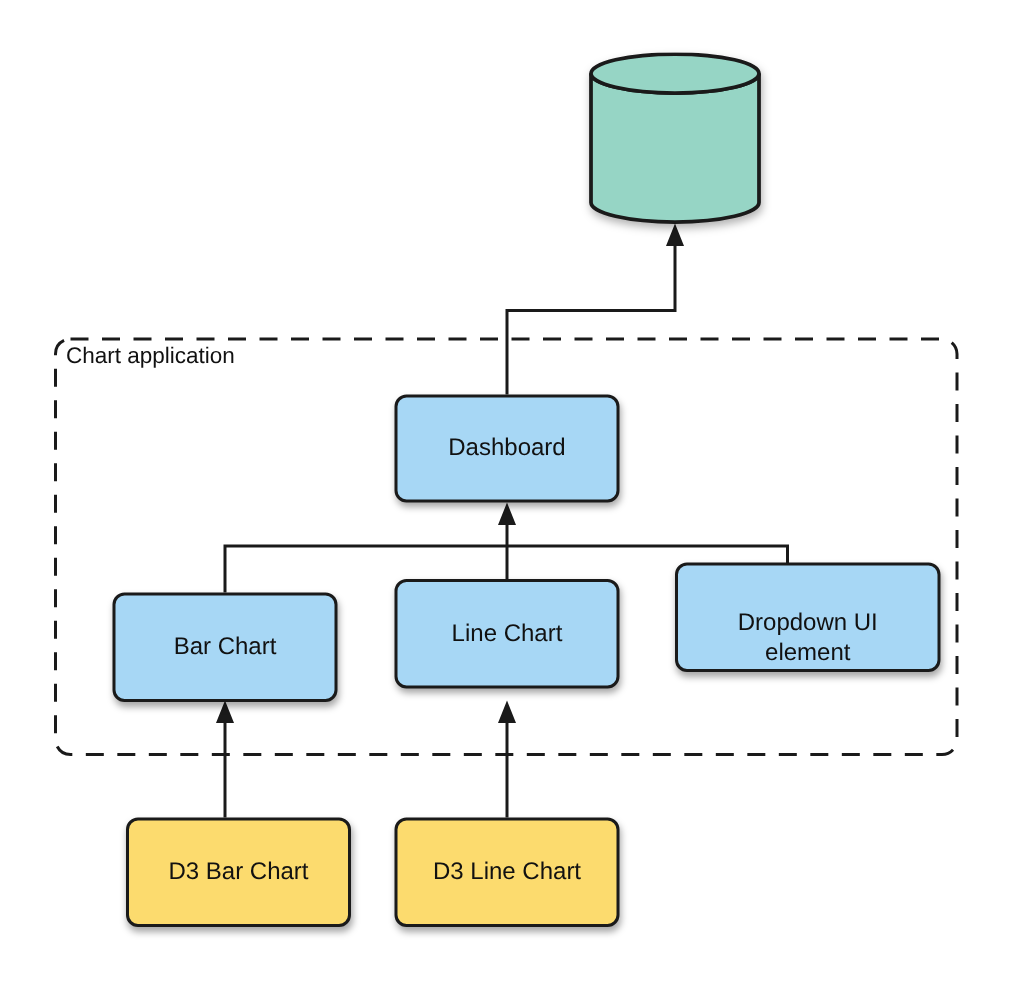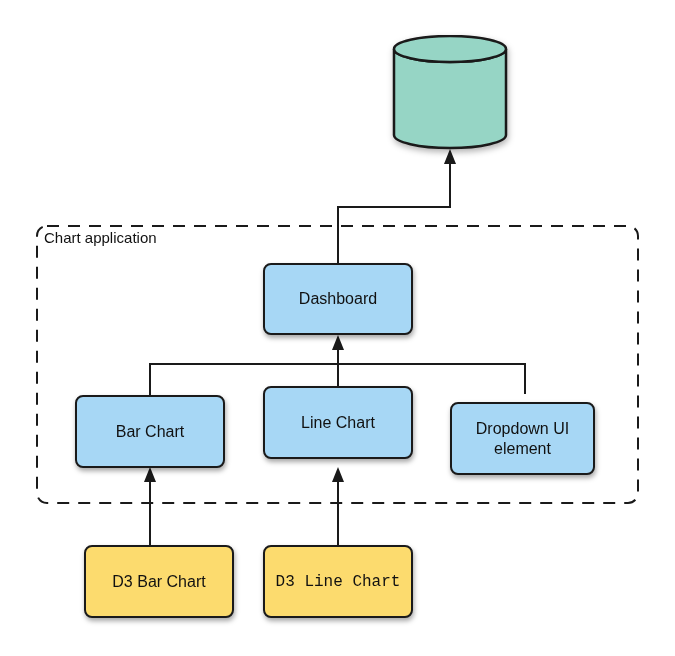--- a/index.html
+++ b/index.html
@@ -28,23 +28,23 @@
     text-align: center;
     font-size: 16px;
     line-height: 1.25;
     box-shadow: 1px 3px 5px rgba(0,0,0,0.35);
   }
   .node.blue   { background: var(--node-blue); }
   .node.yellow { background: var(--node-yellow); }
   .node-dashboard    { left: 263px; top: 263px; width: 150px; height: 72px; }
   .node-bar-chart    { left: 75px;  top: 395px; width: 150px; height: 73px; }
   .node-line-chart   { left: 263px; top: 386px; width: 150px; height: 73px; }
-  .node-dropdown     { left: 450px; top: 402px; width: 145px; height: 73px; padding: 0 14px; }
+  .node-dropdown     { left: 450px; top: 375px; width: 177px; height: 73px; padding: 0 14px; align-items: flex-end; }
   .node-d3-bar-chart { left: 84px;  top: 545px; width: 150px; height: 73px; }
-  .node-d3-line-chart{ left: 263px; top: 545px; width: 150px; height: 73px; font-family: Liberation Mono, monospace; }
+  .node-d3-line-chart{ left: 263px; top: 545px; width: 150px; height: 73px; }
   .cylinder {
     position: absolute;
     left: 392px; top: 35px;
     width: 116px; height: 115px;
   }
   .cylinder svg { filter: drop-shadow(1px 3px 3px rgba(0,0,0,0.30)); }
   .cylinder-label {
     position: absolute;
     left: 0; right: 0;
     top: 58px;

